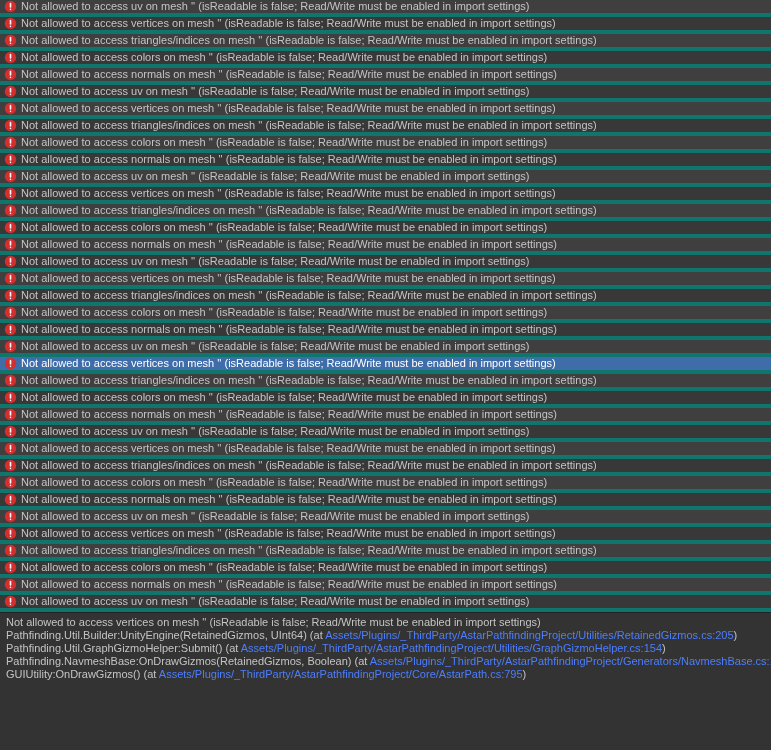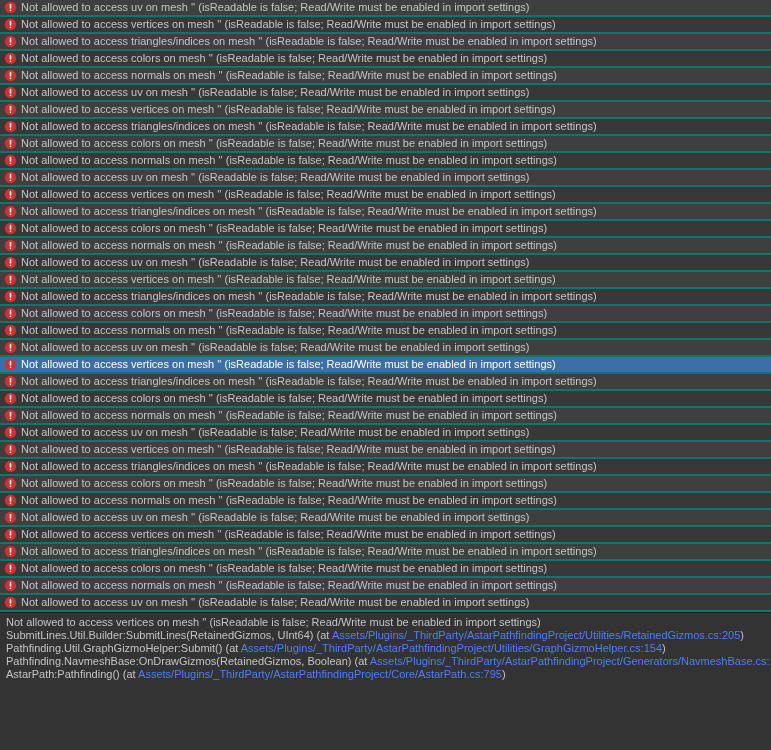--- a/index.html
+++ b/index.html
@@ -17,21 +17,21 @@
     }
     .log-list {
       display: flex;
       flex-direction: column;
     }
     .log-row {
       display: flex;
       align-items: center;
       height: 17px;
       padding-left: 4px;
-      border-bottom: 2px solid #0f766e;
+      border-bottom: 4px solid #0f766e;
       cursor: pointer;
     }
     .log-row.even { background: #3f3f3f; }
     .log-row.odd { background: #383838; }
     .log-row.selected { background: #3e6da9; color: #ffffff; }
     .error-icon {
       width: 13px;
       height: 13px;
       flex-shrink: 0;
       margin-right: 4px;
@@ -427,18 +427,18 @@
             <circle cx="8" cy="8" r="7" fill="#d32f2f"></circle>
             <rect x="7" y="3.5" width="2" height="6" rx="1" fill="#fff"></rect>
             <rect x="7" y="10.5" width="2" height="2" rx="1" fill="#fff"></rect>
           </svg>
         </span>
         <span class="log-text">Not allowed to access uv on mesh '' (isReadable is false; Read/Write must be enabled in import settings)</span>
       </div>
     </div>
   <div class="detail-panel" id="detail-panel">
       <div class="detail-line">Not allowed to access vertices on mesh '' (isReadable is false; Read/Write must be enabled in import settings)</div>
-      <div class="detail-line"><span>SubmitLines.Util.Builder:SubmitLines(RetainedGizmos, UInt64) (at </span><a class="detail-link" href="#">Assets/Plugins/_ThirdParty/AstarPathfindingProject/Utilities/RetainedGizmos.cs:205</a><span>)</span></div>
+      <div class="detail-line"><span>Pathfinding.Util.Builder:UnityEngine(RetainedGizmos, UInt64) (at </span><a class="detail-link" href="#">Assets/Plugins/_ThirdParty/AstarPathfindingProject/Utilities/RetainedGizmos.cs:205</a><span>)</span></div>
       <div class="detail-line"><span>Pathfinding.Util.GraphGizmoHelper:Submit() (at </span><a class="detail-link" href="#">Assets/Plugins/_ThirdParty/AstarPathfindingProject/Utilities/GraphGizmoHelper.cs:154</a><span>)</span></div>
       <div class="detail-line"><span>Pathfinding.NavmeshBase:OnDrawGizmos(RetainedGizmos, Boolean) (at </span><a class="detail-link" href="#">Assets/Plugins/_ThirdParty/AstarPathfindingProject/Generators/NavmeshBase.cs:1310</a></div>
-      <div class="detail-line"><span>AstarPath:Pathfinding() (at </span><a class="detail-link" href="#">Assets/Plugins/_ThirdParty/AstarPathfindingProject/Core/AstarPath.cs:795</a><span>)</span></div>
+      <div class="detail-line"><span>GUIUtility:OnDrawGizmos() (at </span><a class="detail-link" href="#">Assets/Plugins/_ThirdParty/AstarPathfindingProject/Core/AstarPath.cs:795</a><span>)</span></div>
     </div>
 </div>
 
 </body></html>

